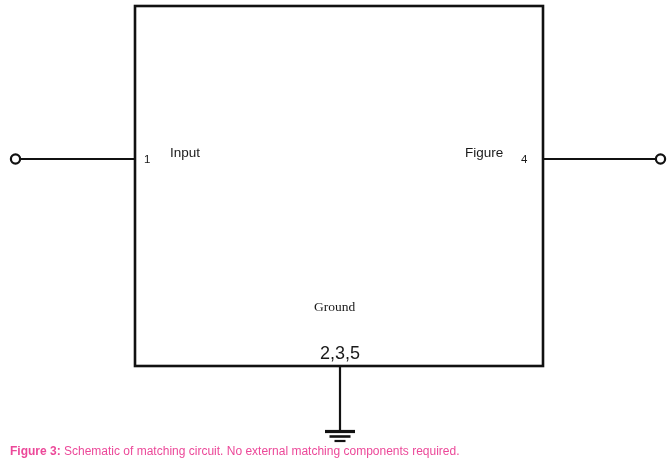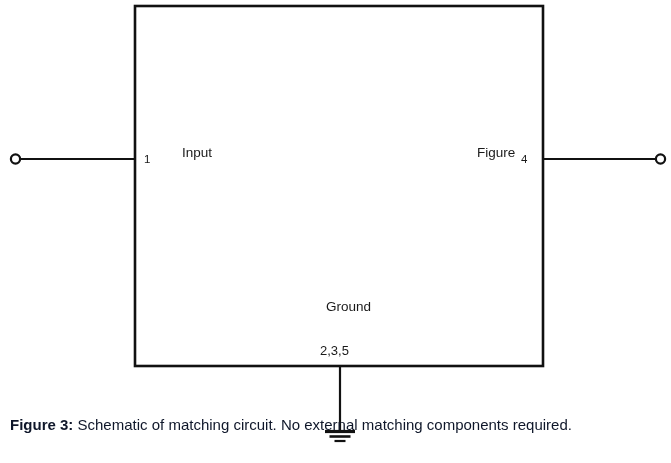--- a/index.html
+++ b/index.html
@@ -49,43 +49,42 @@
   }
   .lbl {
     position: absolute;
     white-space: nowrap;
     font-family: "Liberation Sans", sans-serif;
     color: #1a1a1a;
     line-height: 1;
   }
   .lbl-port {
     font-size: 13.5px;
-    margin-left: 12px;
   }
   .lbl-pin {
     font-size: 11.5px;
   }
   #caption {
     position: absolute;
     left: 10px;
-    top: 416px;
-    font-size: 15px;
+    top: 444px;
+    font-size: 12px;
     line-height: 1.2;
     white-space: nowrap;
-    color: #0f172a;
+    color: #ec4899;
   }
   #caption .cap-label {
     font-weight: bold;
   }
   #label-input     { left: 170px; top: 146px; }
   #label-pin-input { left: 144px; top: 154px; }
   #label-output    { left: 465px; top: 146px; }
   #label-pin-output{ left: 521px; top: 154px; }
-  #label-ground    { left: 314px; top: 300px; }
-  #label-pin-ground{ left: 320px; top: 344px; font-size: 13px; }
+  #label-ground    { left: 314px; top: 300px; font-family: Liberation Serif, serif; }
+  #label-pin-ground{ left: 320px; top: 344px; font-size: 18px; }
 </style>
 </head>
 <body>
 
 <div id="schematic-figure">
 
   <svg class="schematic" width="671" height="463" viewBox="0 0 671 463">
 
     <rect class="box-outline" x="135" y="6" width="408" height="360"></rect>
 

